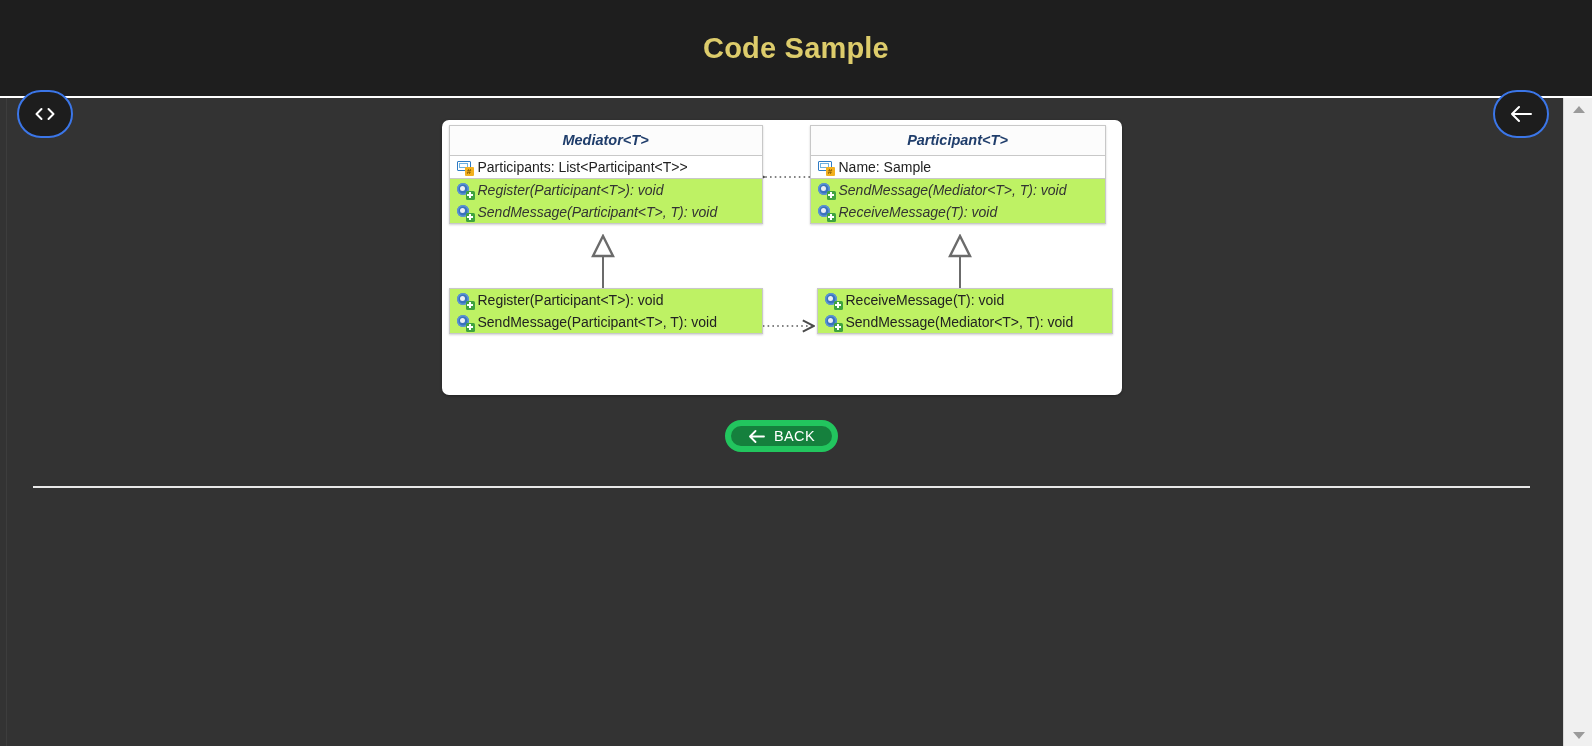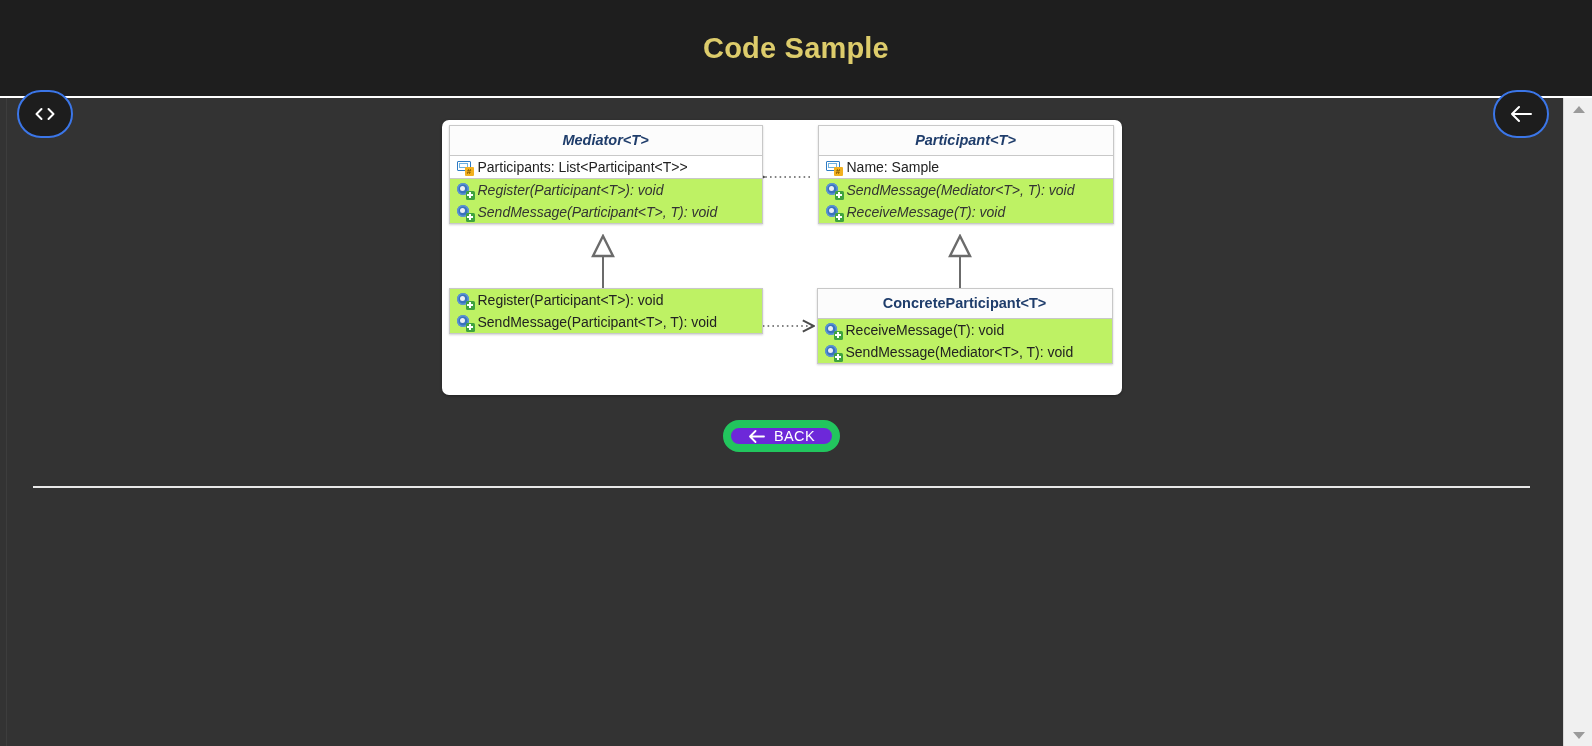--- a/index.html
+++ b/index.html
@@ -119,22 +119,22 @@
 
   
   .btn-row {
     position: absolute; left: 0; top: 420px; width: 1563px;
     display: flex; align-items: center; justify-content: center; gap: 13px;
   }
   .pill {
     display: flex; align-items: center; gap: 9px;
     height: 32px; padding: 0 17px;
     border-radius: 17px;
-    background: #6d28d9;
-    border: 8px solid #22c55e;
+    background: #15803d;
+    border: 6px solid #22c55e;
     color: #ffffff;
     font-size: 14.5px;
     letter-spacing: .4px;
     cursor: pointer;
     white-space: nowrap;
   }
   .pill svg { display: block; }
 
   .hr {
     position: absolute; left: 33px; top: 486px; width: 1497px; height: 2px;
@@ -238,21 +238,21 @@
           <div class="cls-row">
             <span class="ic ic-method">
                 <span class="gear"></span>
                 <span class="plus"></span>
               </span>
             <span>SendMessage(Participant&lt;T&gt;, T): void</span>
           </div>
         </div>
       </div>
 
-      <div class="cls abstract" style="left:376px; top:5px; width:296px;">
+      <div class="cls abstract" style="left:368px; top:5px; width:296px;">
         <div class="cls-title">Participant&lt;T&gt;</div>
         <div class="cls-section">
           <div class="cls-row">
             <span class="ic ic-field">
                 <span class="win"></span>
                 <span class="hash">#</span>
               </span>
             <span>Name: Sample</span>
           </div>
         </div>
@@ -287,21 +287,20 @@
             <span class="ic ic-method">
                 <span class="gear"></span>
                 <span class="plus"></span>
               </span>
             <span>SendMessage(Participant&lt;T&gt;, T): void</span>
           </div>
         </div>
       </div>
 
       <div class="cls" style="left:375px; top:168px; width:296px;">
-        <div class="cls-title">ConcreteParticipant&lt;T&gt;</div>
         <div class="cls-section methods" style="border-top:none;">
           <div class="cls-row">
             <span class="ic ic-method">
                 <span class="gear"></span>
                 <span class="plus"></span>
               </span>
             <span>ReceiveMessage(T): void</span>
           </div>
           <div class="cls-row">
             <span class="ic ic-method">

